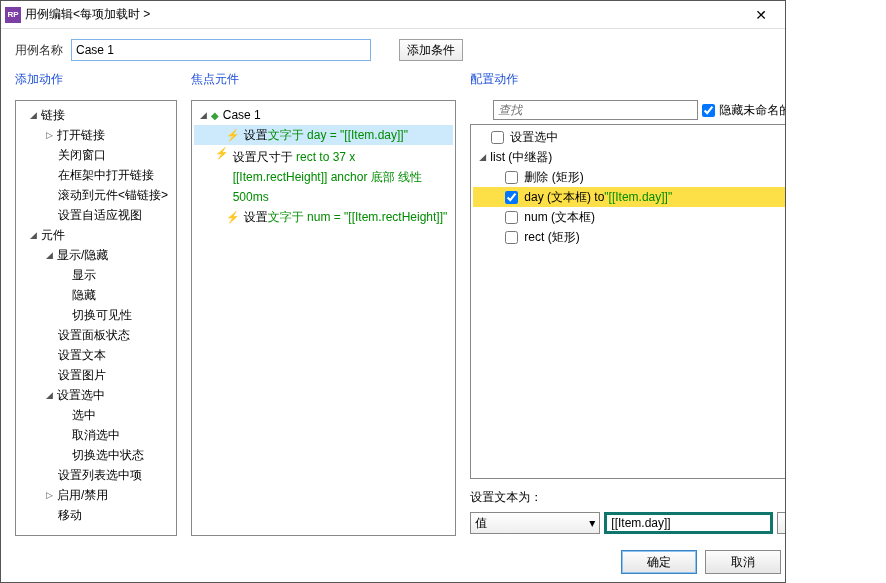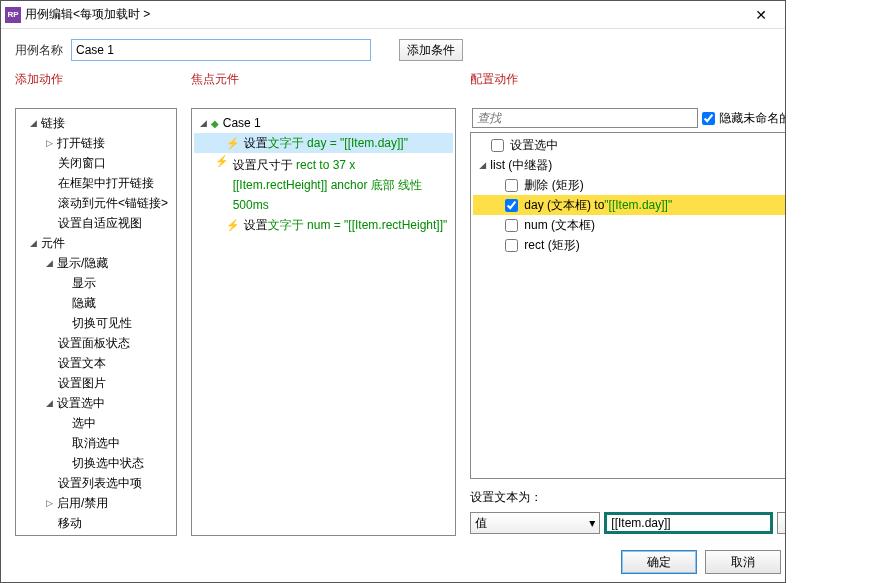--- a/index.html
+++ b/index.html
@@ -8,33 +8,33 @@
   .titlebar { height: 28px; display: flex; align-items: center; padding: 0 4px 0 4px; border-bottom: 1px solid #e0e0e0; }
   .app-icon { width: 16px; height: 16px; background: #7b3fa5; display:flex; align-items:center; justify-content:center; color:#fff; font-size:8px; font-weight:bold; margin-right:4px;}
   .titlebar-title { flex: 1; color: #000; }
   .close-x { width: 40px; text-align: center; font-size: 14px; cursor: pointer; }
   .toprow { display: flex; align-items: center; padding: 10px 14px; gap: 8px; }
   .toprow label { color: #333; }
   .case-name-input { width: 300px; height: 22px; border: 1px solid #7eb4ea; padding: 0 4px; }
   .add-cond-btn { margin-left: 20px; height: 22px; width: 64px; background: linear-gradient(#fdfdfd,#ececec); border:1px solid #a0a0a0; cursor:pointer;}
   .cols { flex: 1; display: flex; padding: 0 14px 6px; gap: 14px; overflow:hidden;}
   .col { flex: 1; display: flex; flex-direction: column; }
-  .col-title { color:#b91c1c; margin-bottom: 20px; }
+  .col-title { color:#1d4ed8; margin-bottom: 12px; }
   .col-box { flex:1; border:1px solid #888; overflow:auto; position:relative; background:#fff;}
   .tree { padding: 4px 2px; }
   .tree-row { display:flex; align-items:center; height:20px; white-space:nowrap; padding-right:6px;}
   .tog { width:11px; height:11px; display:inline-flex; align-items:center; justify-content:center; color:#555; margin-right:2px; cursor:pointer; font-size:9px;}
   .ind { display:inline-block; }
   .bolt { color:#888; margin:0 4px 0 2px; font-size:11px;}
   .case-icon { color:#3aa03a; margin-right:4px; font-size:10px;}
   .action-line { padding-left: 2px; }
   .sel { background:#cdeafc; }
   .green { color: #008c00; }
   .cfg-top { padding:2px 0 4px 2px; }
-  .search-row { display:flex; align-items:center; padding:0 2px 4px; gap:4px;}
+  .search-row { display:flex; align-items:center; padding:0 2px 4px; gap:4px;margin-left:21px;}
   .search-input { flex:1; height:20px; border:1px solid #888; padding:0 4px; color:#888; font-style:italic;}
   .chk { width:13px; height:13px; }
   .widget-tree { padding: 2px; }
   .wt-row { display:flex; align-items:center; height:20px; white-space:nowrap;}
   .wt-row.sel { background:#fde047;}
   .cfg-bottom { border-top: none; padding-top:6px;}
   .set-text-row { display:flex; align-items:center; gap:4px; padding: 2px 0;}
   .dropdown { height:22px; border:1px solid #888; background:linear-gradient(#fff,#eee); width:130px; display:flex; align-items:center; justify-content:space-between; padding:0 4px; cursor:pointer;}
   .value-input { flex:1; height:22px; border:3px solid #0f766e; padding:0 4px; }
   .fx-btn { width:28px; height:22px; border:1px solid #888; background:linear-gradient(#fff,#eee); font-weight:bold; cursor:pointer; display:flex; align-items:center; justify-content:center;}

